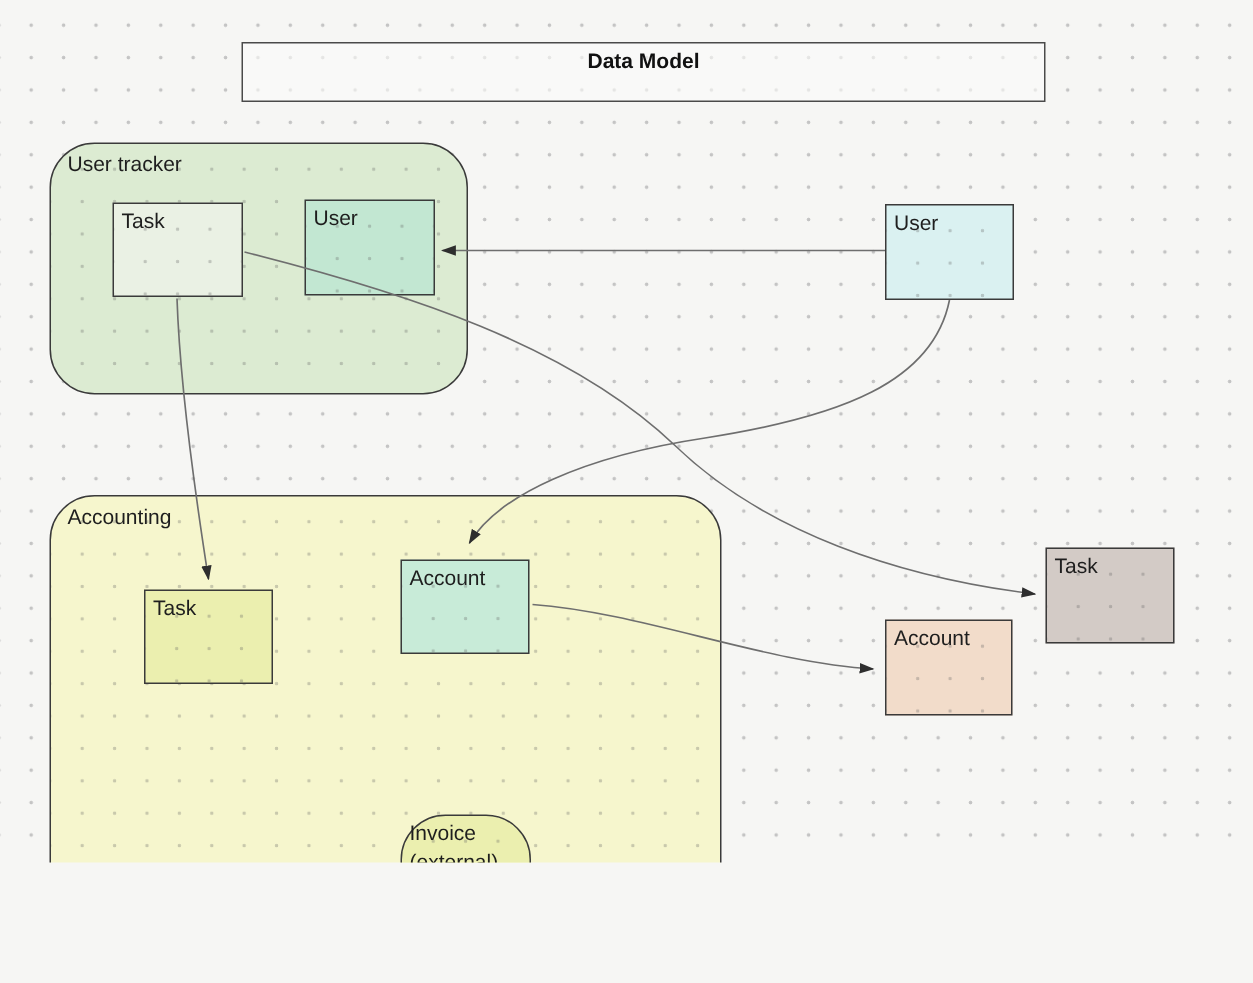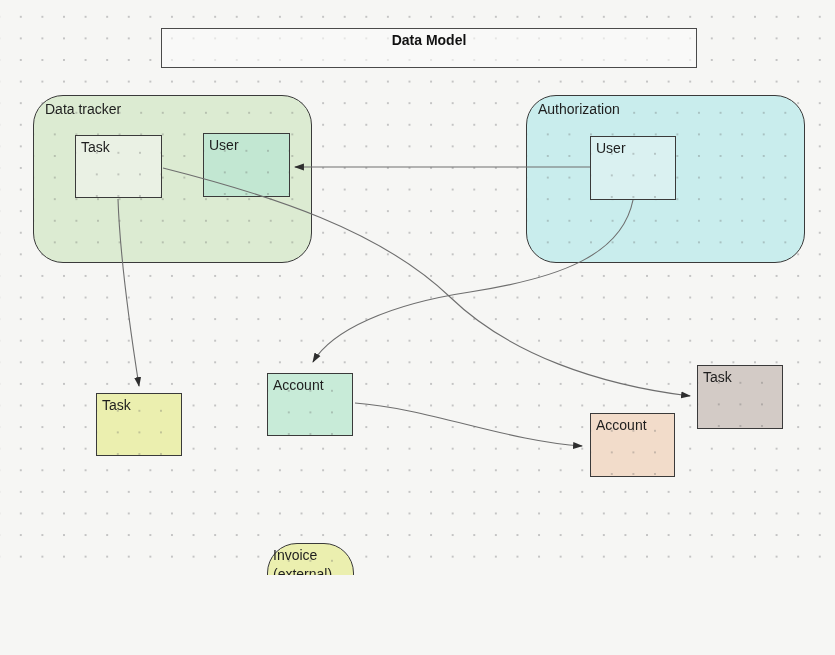--- a/index.html
+++ b/index.html
@@ -46,27 +46,27 @@
 </head>
 <body>
 
 <div id="canvas">
 
   <div class="title-box">
     <div class="title-label">Data Model</div>
   </div>
 
   <div class="container dotted" style="left: 33px; top: 95px; width: 279px; height: 168px; background-color: rgb(220, 235, 210);">
-    <div class="container-label">Data tracker</div>
+    <div class="container-label">User tracker</div>
   </div>
 
-  <div class="container dotted" style="left: 526px; top: 95px; width: 279px; height: 168px; background-color: rgb(201, 237, 237);">
-    <div class="container-label">Authorization</div>
+
+  <div class="container dotted" style="left: 33px; top: 330px; width: 448px; height: 299px; background-color: rgb(246, 246, 205);">
+    <div class="container-label">Accounting</div>
   </div>
-
 
 
   <div class="entity dotted" style="left: 75px; top: 135px; width: 87px; height: 63px; background-color: rgb(234, 241, 228);">
     <div class="entity-label">Task</div>
   </div>
   <div class="entity dotted" style="left: 203px; top: 133px; width: 87px; height: 64px; background-color: rgb(194, 231, 210);">
     <div class="entity-label">User</div>
   </div>
 
   <div class="entity dotted" style="left: 590px; top: 136px; width: 86px; height: 64px; background-color: rgb(218, 241, 241);">

